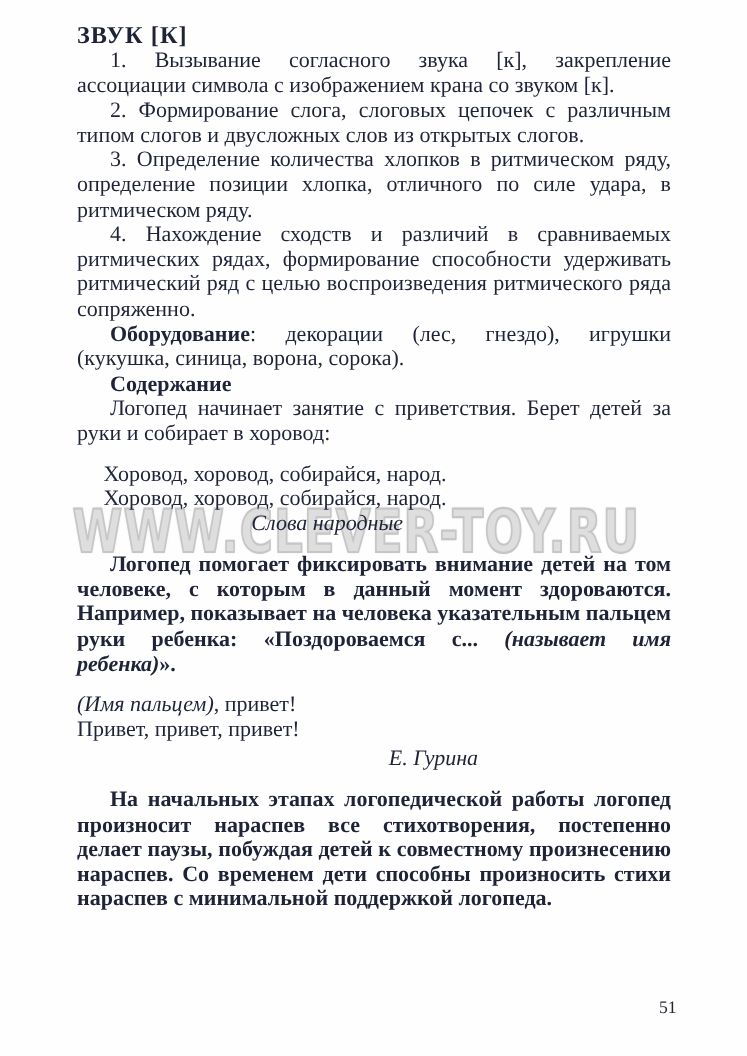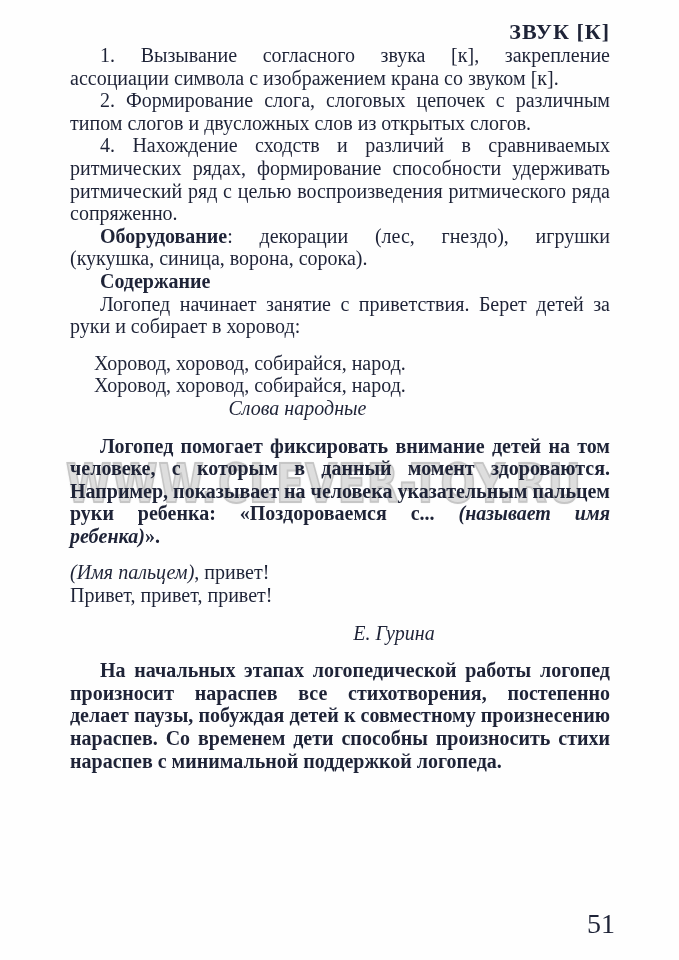--- a/index.html
+++ b/index.html
@@ -43,21 +43,21 @@
     position: absolute;
     left: 70px;
     top: 0;
     width: 540px;
     z-index: 1;
     font-size: 20px;
     line-height: 22.6px;
   }
   .page-title {
     margin: 20px 0 0 0;
-    text-align: right;
+    text-align: left;
     font-size: 22px;
     font-weight: bold;
     letter-spacing: 1px;
     line-height: 24px;
   }
   .heading {
     margin: 0;
     font-weight: bold;
     text-indent: 30px;
   }
@@ -80,50 +80,51 @@
   }
   .verse1 .verse-line { padding-left: 24px; }
   .attribution1 {
     margin: 0;
     font-style: italic;
     text-align: center;
     padding-right: 85px;
   }
   .verse2 .verse-line { padding-right: 16px; }
   .attribution2 {
-    margin: 15px;
+    margin: 4px;
     font-style: italic;
     text-align: center;
     padding-left: 108px;
   }
   .spaced { margin-top: 15px; font-weight: bold; }
   .page-number {
     position: absolute;
     top: 908px;
     left: 70px;
     width: 545px;
     text-align: right;
-    font-size: 28px;
+    font-size: 16px;
     z-index: 1;
   }
 </style>
 </head>
 <body>
 
 <div class="page">
 
   <div class="watermark">WWW.CLEVER-TOY.RU</div>
 
   <div class="text-col">
 
     <h1 class="page-title">ЗВУК [К]</h1>
 
 
     <p class="para">1. Вызывание согласного звука [к], закрепление ассоциации символа с изображением крана со звуком [к].</p>
     <p class="para">2. Формирование слога, слоговых цепочек с различным типом слогов и двусложных слов из открытых слогов.</p>
+    <p class="para">3. Определение количества хлопков в ритмическом ряду, определение позиции хлопка, отличного по силе удара, в ритмическом ряду.</p>
     <p class="para">4. Нахождение сходств и различий в сравниваемых ритмических рядах, формирование способности удерживать ритмический ряд с целью воспроизведения ритмического ряда сопряженно.</p>
 
     <p class="para"><span class="bold-run">Оборудование</span><span>: декорации (лес, гнездо), игрушки (кукушка, синица, ворона, сорока).</span></p>
 
     <p class="heading">Содержание</p>
 
     <p class="para">Логопед начинает занятие с приветствия. Берет детей за руки и собирает в хоровод:</p>
 
     <div class="verse verse1">
       <p class="verse-line">Хоровод, хоровод, собирайся, народ.</p>

